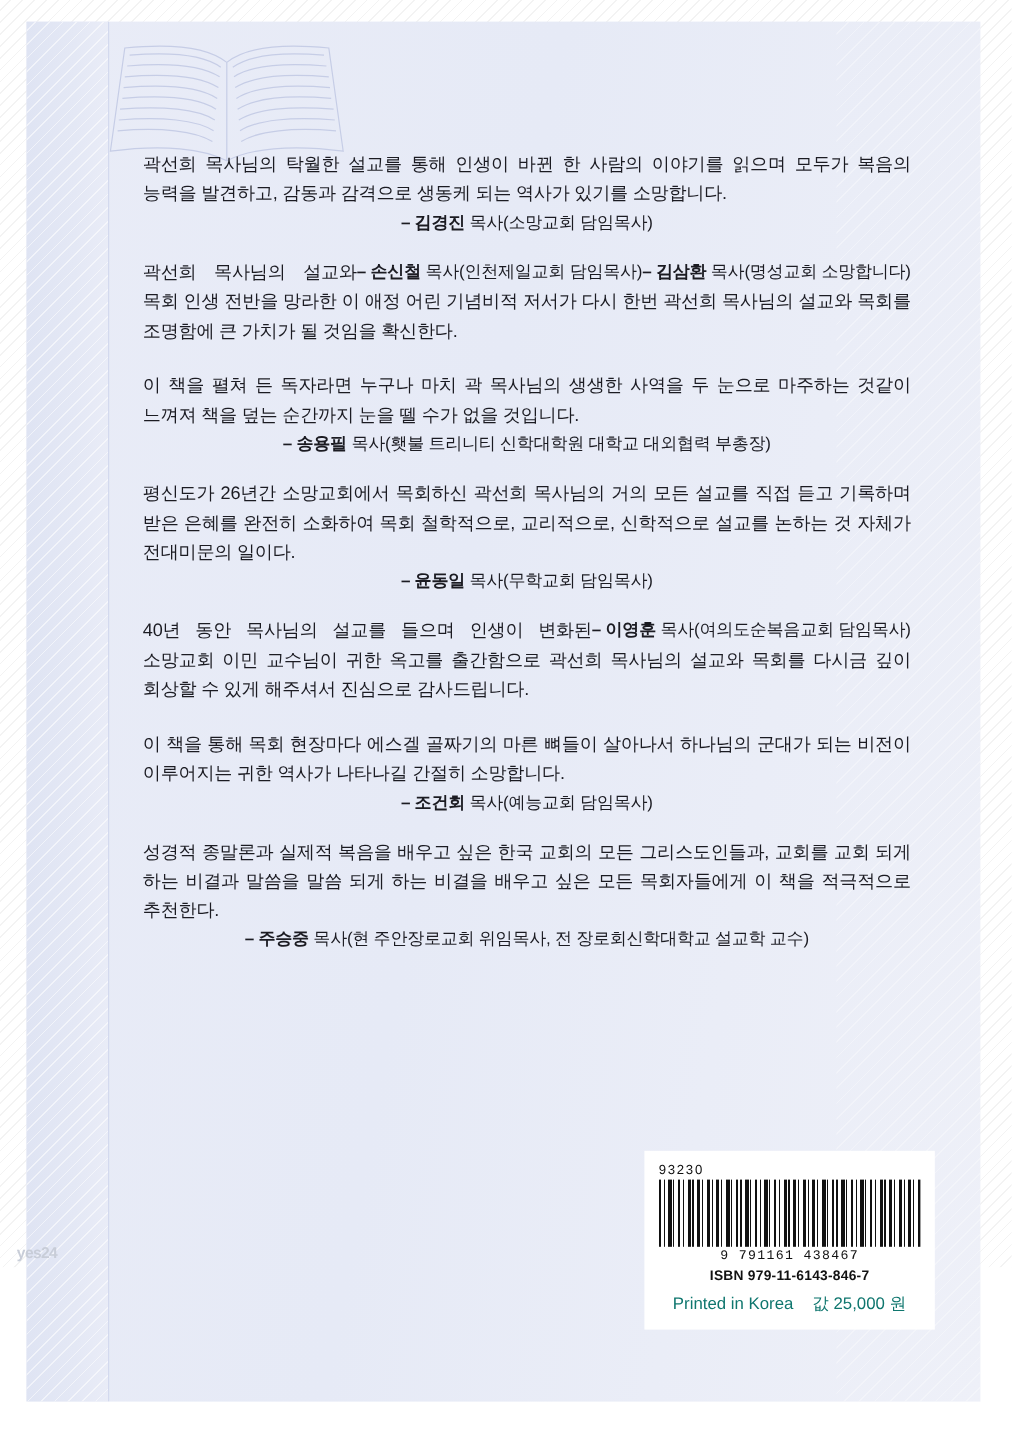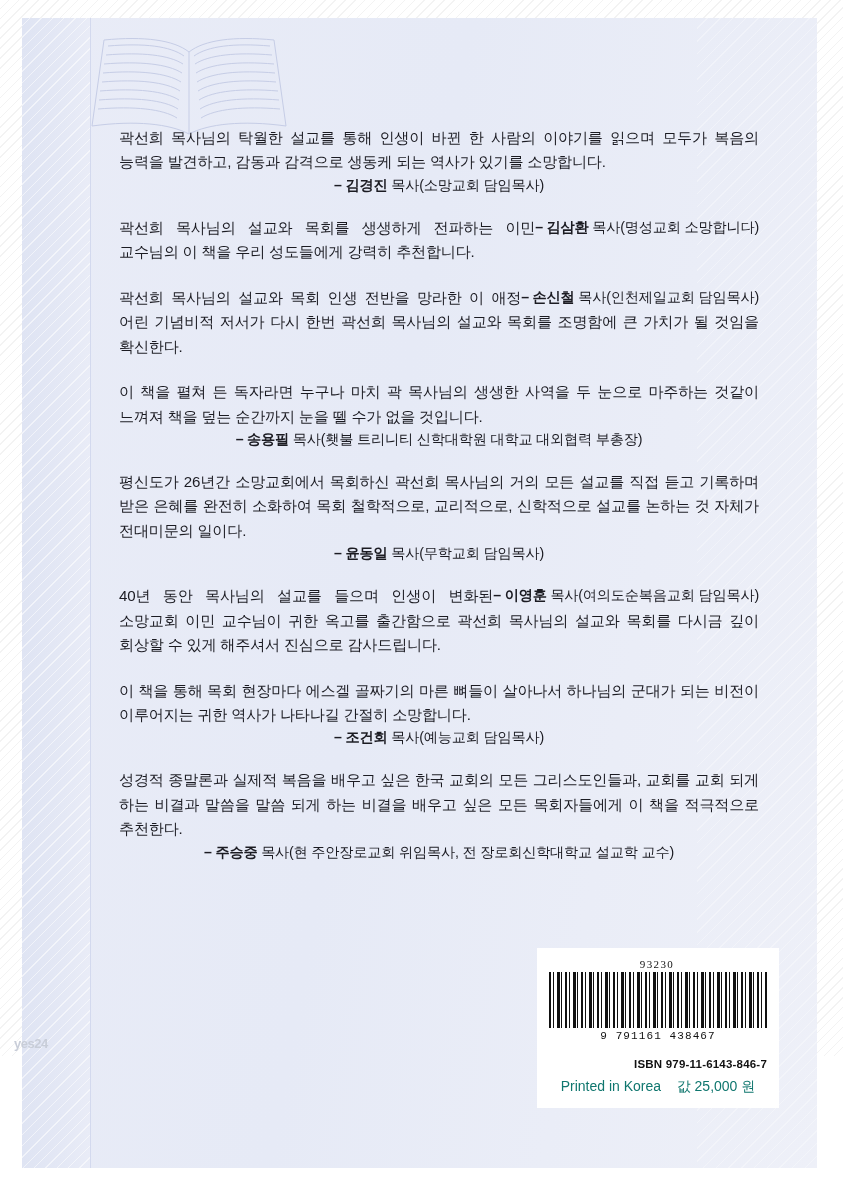--- a/index.html
+++ b/index.html
@@ -121,22 +121,22 @@
     position: absolute;
     right: 38px;
     bottom: 60px;
     width: 242px;
     background: #ffffff;
     padding: 10px 12px 12px 12px;
     box-sizing: border-box;
     text-align: center;
   }
   .isbn-top {
-    text-align: center;
-    font-family: Liberation Serif, serif;
+    text-align: left;
+    font-family: Liberation Sans, sans-serif;
     font-size: 11px;
     letter-spacing: 1.4px;
     color: #111;
     margin: 0 2px 2px 0;
   }
   .bars {
     height: 56px;
     width: 100%;
     background:
       repeating-linear-gradient(90deg,
@@ -156,22 +156,21 @@
     letter-spacing: 1.1px;
     color: #111;
     margin-top: 2px;
   }
   .isbn-line {
     font-family: "Liberation Sans", sans-serif;
     font-size: 11.5px;
     font-weight: bold;
     letter-spacing: .2px;
     color: #111;
-    margin-top: 16px;
-    text-align: right;
+    margin-top: 5px;
   }
   .price-line {
     font-family: Liberation Sans, sans-serif;
     font-size: 14px;
     color: #0f766e;
     margin-top: 8px;
   }
 
   
   .watermark {
@@ -229,21 +228,20 @@
           <span>목사(소망교회 담임목사)</span>
         </div>
       </div>
 
       <div class="quote">
         <div class="quote-body">
           <span class="inline-attrib">
             <span class="name">– 김삼환</span>
             <span>목사(명성교회 소망합니다)</span>
           </span>
-          <span>곽선희 목사님의 설교와 목회를 생생하게 전파하는 이민 교수님의 이 책을 우리 성도들에게 강력히 추천합니다.</span>
         </div>
       </div>
 
       <div class="quote">
         <div class="quote-body">
           <span class="inline-attrib">
             <span class="name">– 손신철</span>
             <span>목사(인천제일교회 담임목사)</span>
           </span>
           <span>곽선희 목사님의 설교와 목회 인생 전반을 망라한 이 애정 어린 기념비적 저서가 다시 한번 곽선희 목사님의 설교와 목회를 조명함에 큰 가치가 될 것임을 확신한다.</span>

